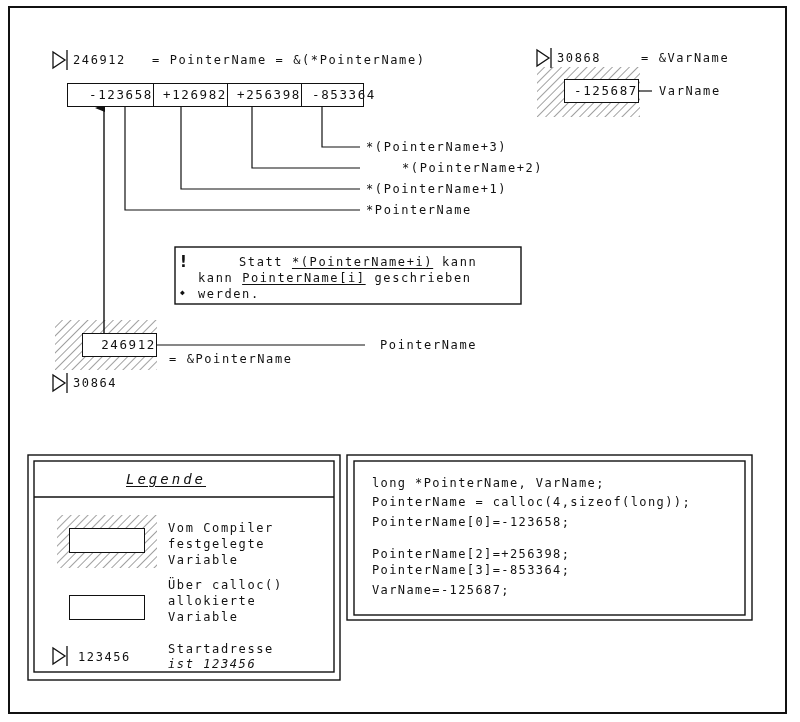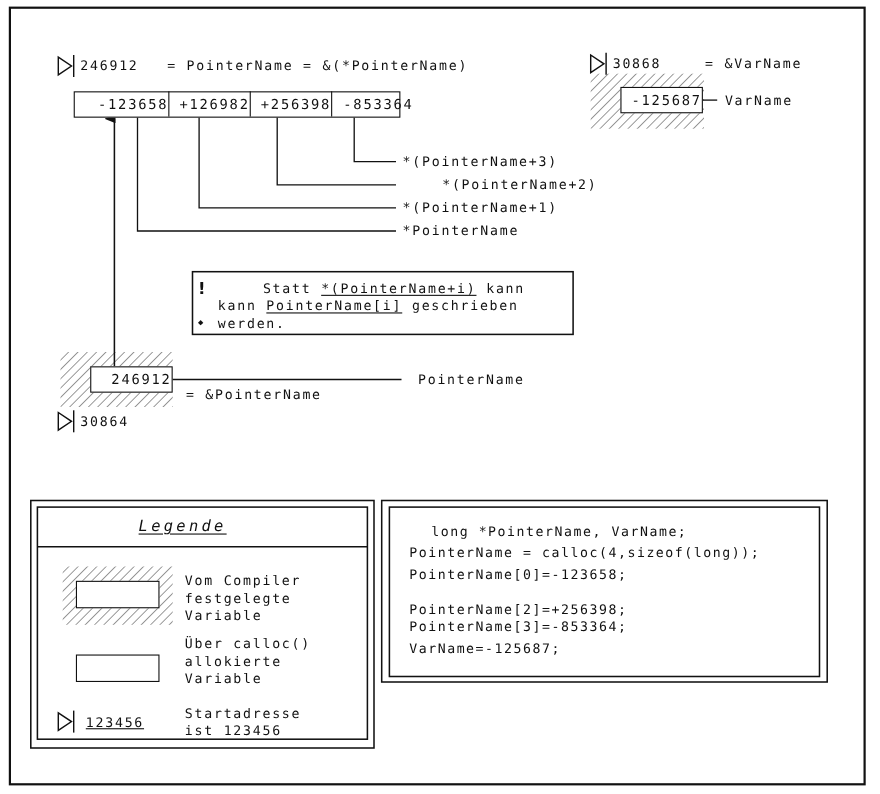--- a/index.html
+++ b/index.html
@@ -109,24 +109,24 @@
   <div class="box" style="left:69px; top:528px; width:76px; height:25px;"></div>
   <span class="lbl" style="left:168px; top:521px;">Vom Compiler</span>
   <span class="lbl" style="left:168px; top:537px;">festgelegte</span>
   <span class="lbl" style="left:168px; top:553px;">Variable</span>
 
   <div class="box" style="left:69px; top:595px; width:76px; height:25px;"></div>
   <span class="lbl" style="left:168px; top:578px;">Über calloc()</span>
   <span class="lbl" style="left:168px; top:594px;text-align:center;">allokierte</span>
   <span class="lbl" style="left:168px; top:610px;">Variable</span>
 
-  <span class="lbl" style="left:78px; top:650px;text-decoration:underline;">123456</span>
+  <span class="lbl" style="left:78px; top:650px;">123456</span>
   <span class="lbl" style="left:168px; top:642px;">Startadresse</span>
-  <span class="lbl" style="left:168px; top:657px;">ist 123456</span>
+  <span class="lbl" style="left:168px; top:657px;font-style:italic;">ist 123456</span>
 
-  <span class="code" style="left:392px; top:476px;">long *PointerName, VarName;</span>
+  <span class="code" style="left:372px; top:476px;">long *PointerName, VarName;</span>
   <span class="code" style="left:372px; top:495px;">PointerName = calloc(4,sizeof(long));</span>
   <span class="code" style="left:372px; top:515px;">PointerName[0]=-123658;</span>
   <span class="code" style="left:372px; top:547px;">PointerName[2]=+256398;</span>
   <span class="code" style="left:372px; top:563px;">PointerName[3]=-853364;</span>
   <span class="code" style="left:372px; top:583px;">VarName=-125687;</span>
 
 </div>
 
 </body></html>

